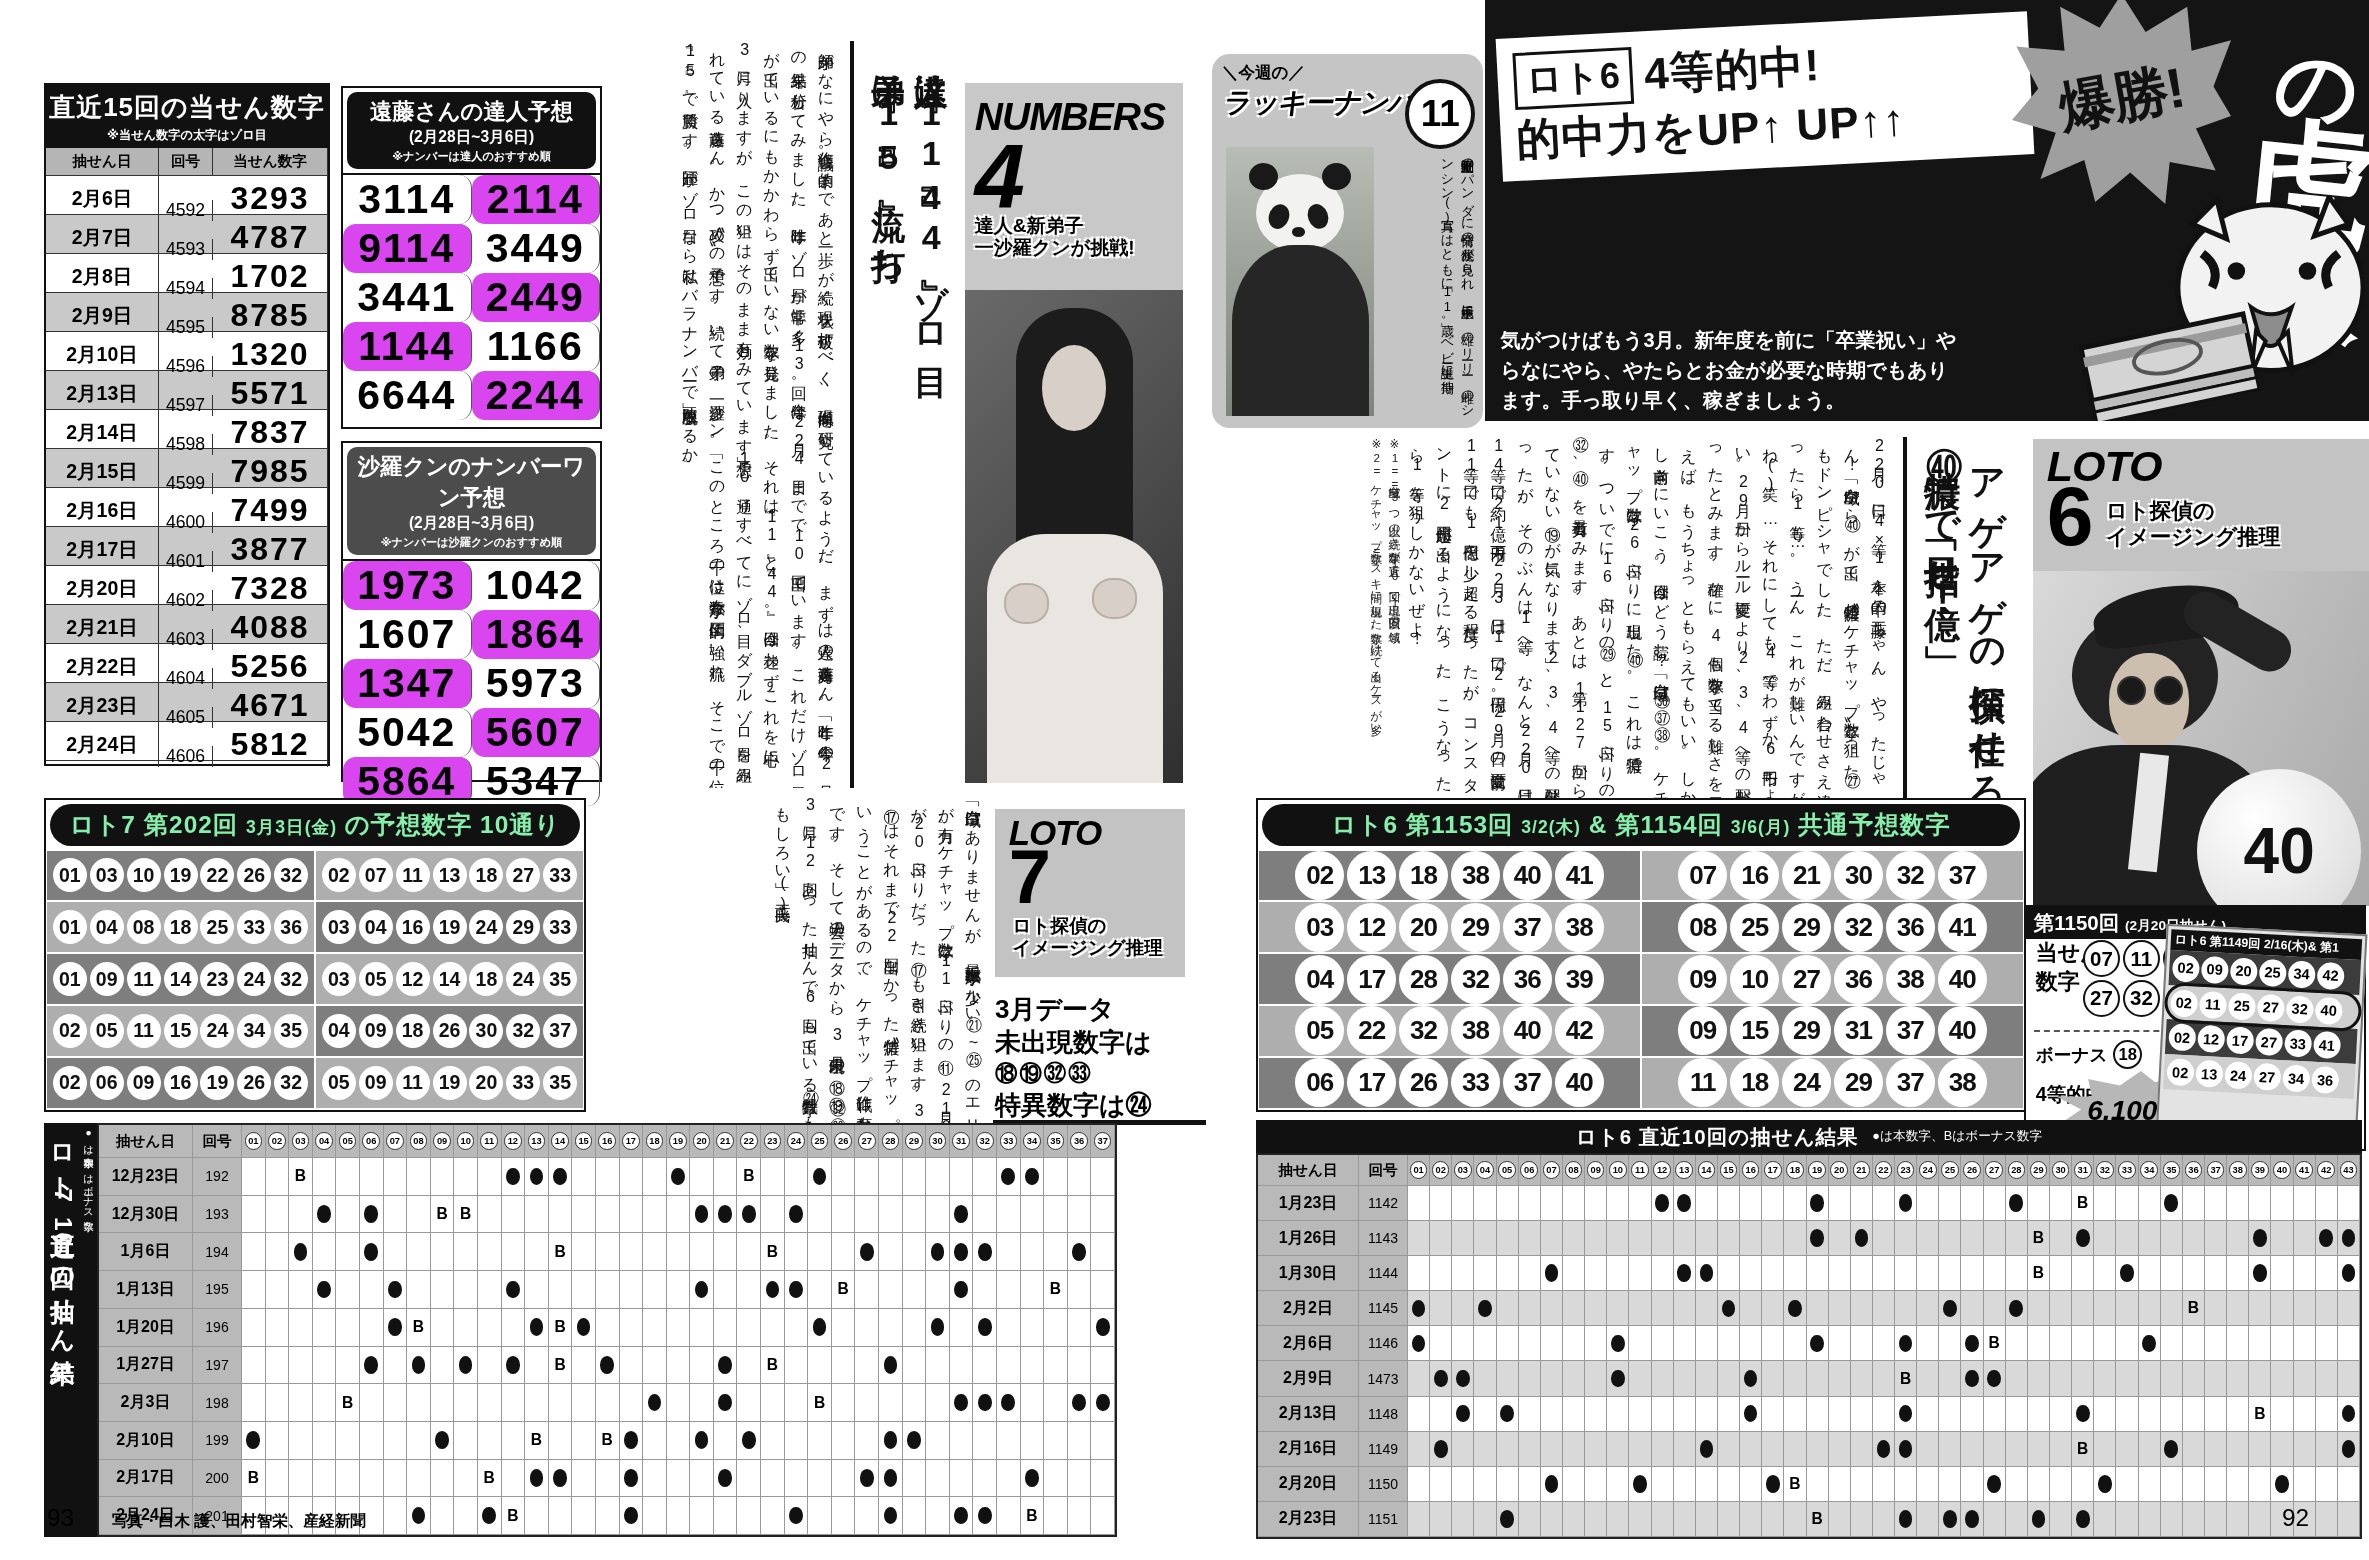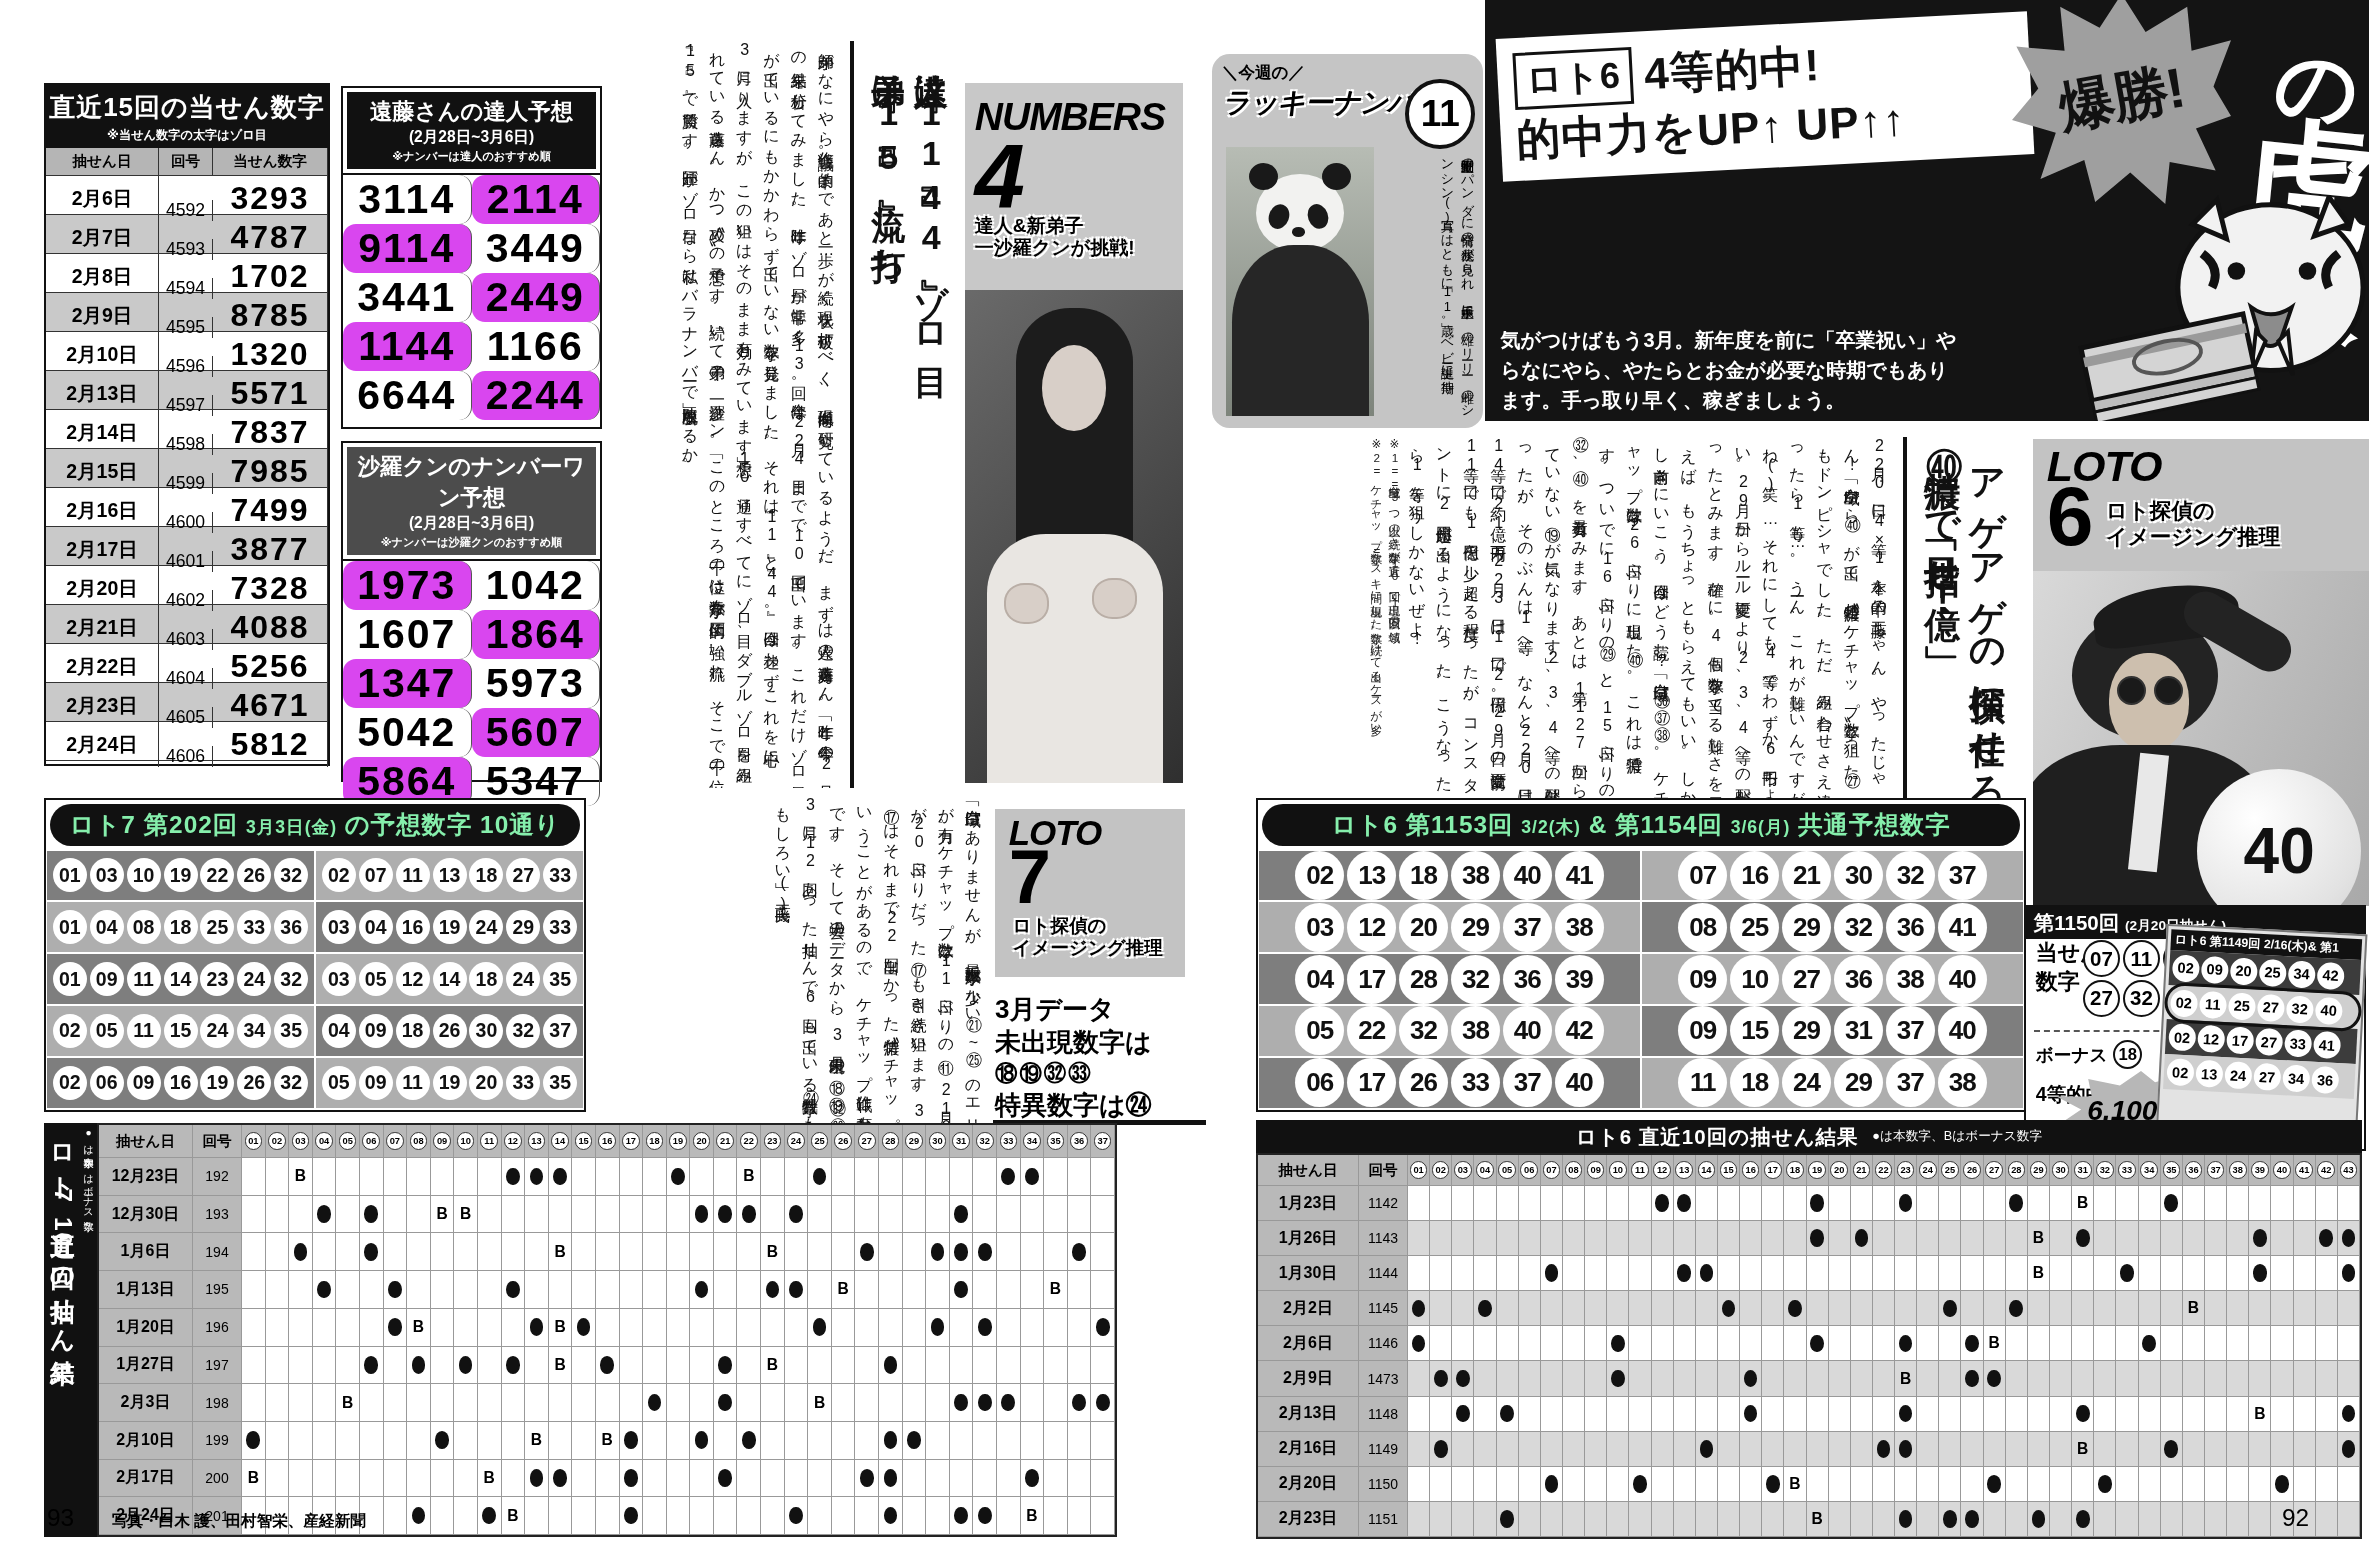--- a/index.html
+++ b/index.html
@@ -22,21 +22,21 @@
   .r15row div { border-right:1px solid #333; display:flex; align-items:center; justify-content:center; }
   .r15d { font-size:19.5px; font-weight:700; }
   .r15n { font-size:17.6px; font-weight:500;margin-top:24px; }
   .r15v { font-size:32px; font-weight:700; letter-spacing:2px; }
   .r15v.zoro { font-weight:900; }
 
   
   .predpair { left:341px; width:261px; border:2.9px solid #111; background:#fff; }
   #endoBox { top:86px; height:343px; }
   #saraBox { top:441px; height:341px; }
-  .ppHead { color:#fff; text-align:center; border-radius:0; margin:3.9px; padding:3.9px 0 4.9px; }
+  .ppHead { color:#fff; text-align:center; border-radius:10px; margin:3.9px; padding:3.9px 0 4.9px; }
   #endoBox .ppHead { background:#111; }
   #saraBox .ppHead { background:#4c4c4c; }
   .ppTitle { font-size:22.4px; font-weight:900; }
   .ppPeriod { font-size:15.6px; font-weight:700; }
   .ppNote { font-size:11.2px; font-weight:700; margin-top:1px; }
   .pairGrid { display:grid; grid-template-columns:1fr 1fr; border-top:2px solid #111; }
   .pcell { height:49px; display:flex; align-items:center; justify-content:center; font-size:41px; font-weight:700; letter-spacing:2px; border-right:1px solid #555;border-radius:13px; }
   .pcell.shade { background:#d946ef; }
 
   

